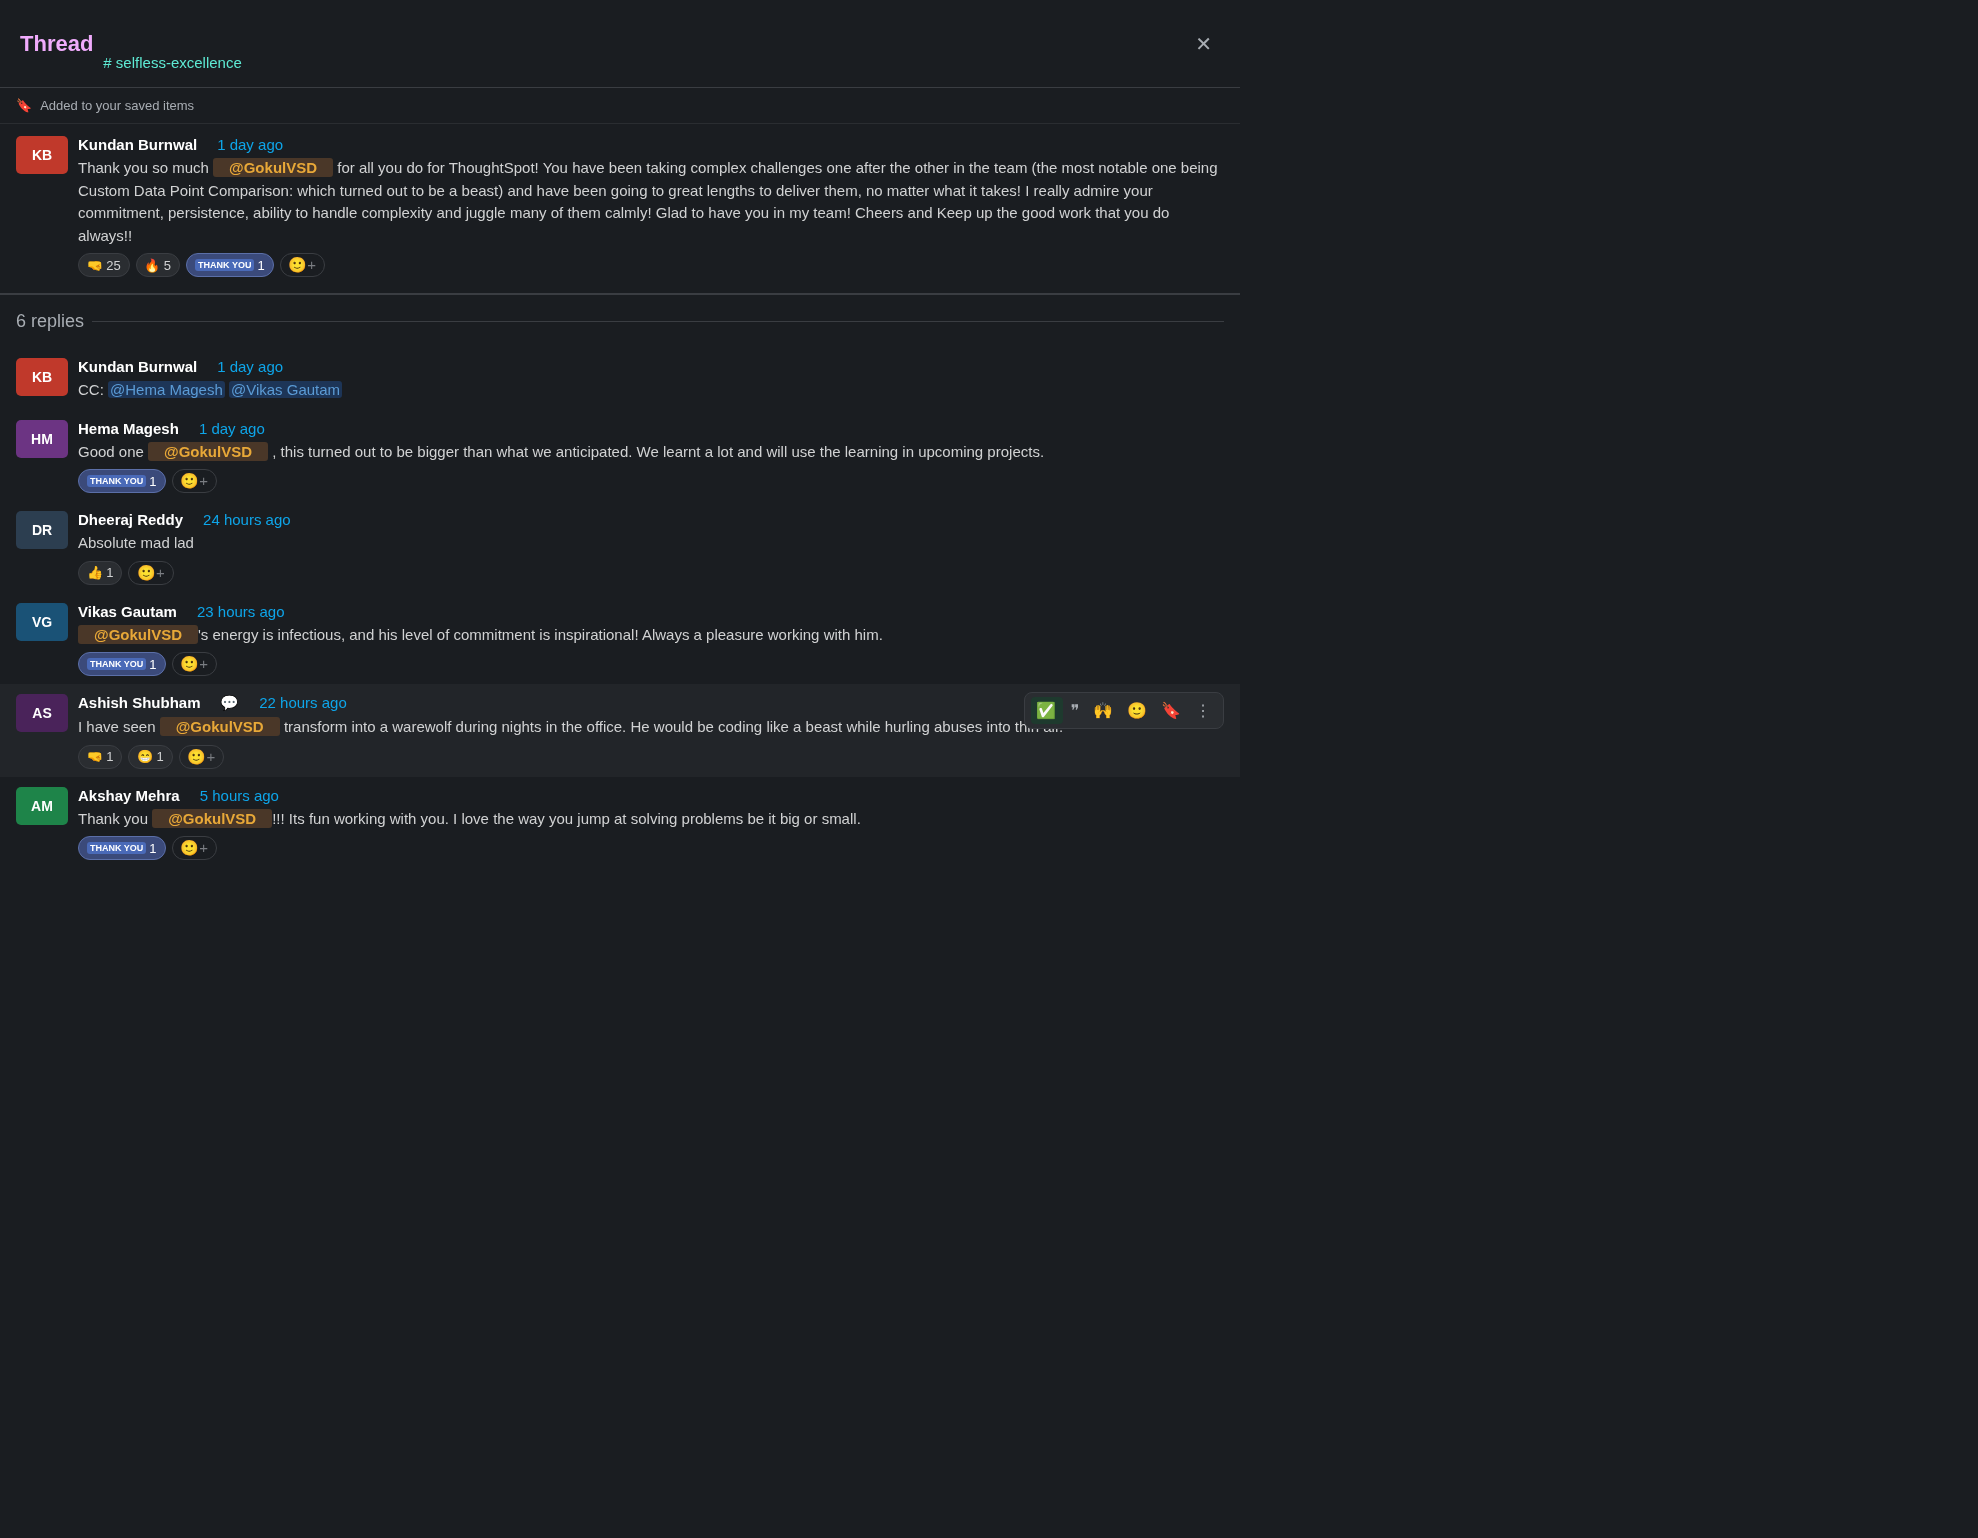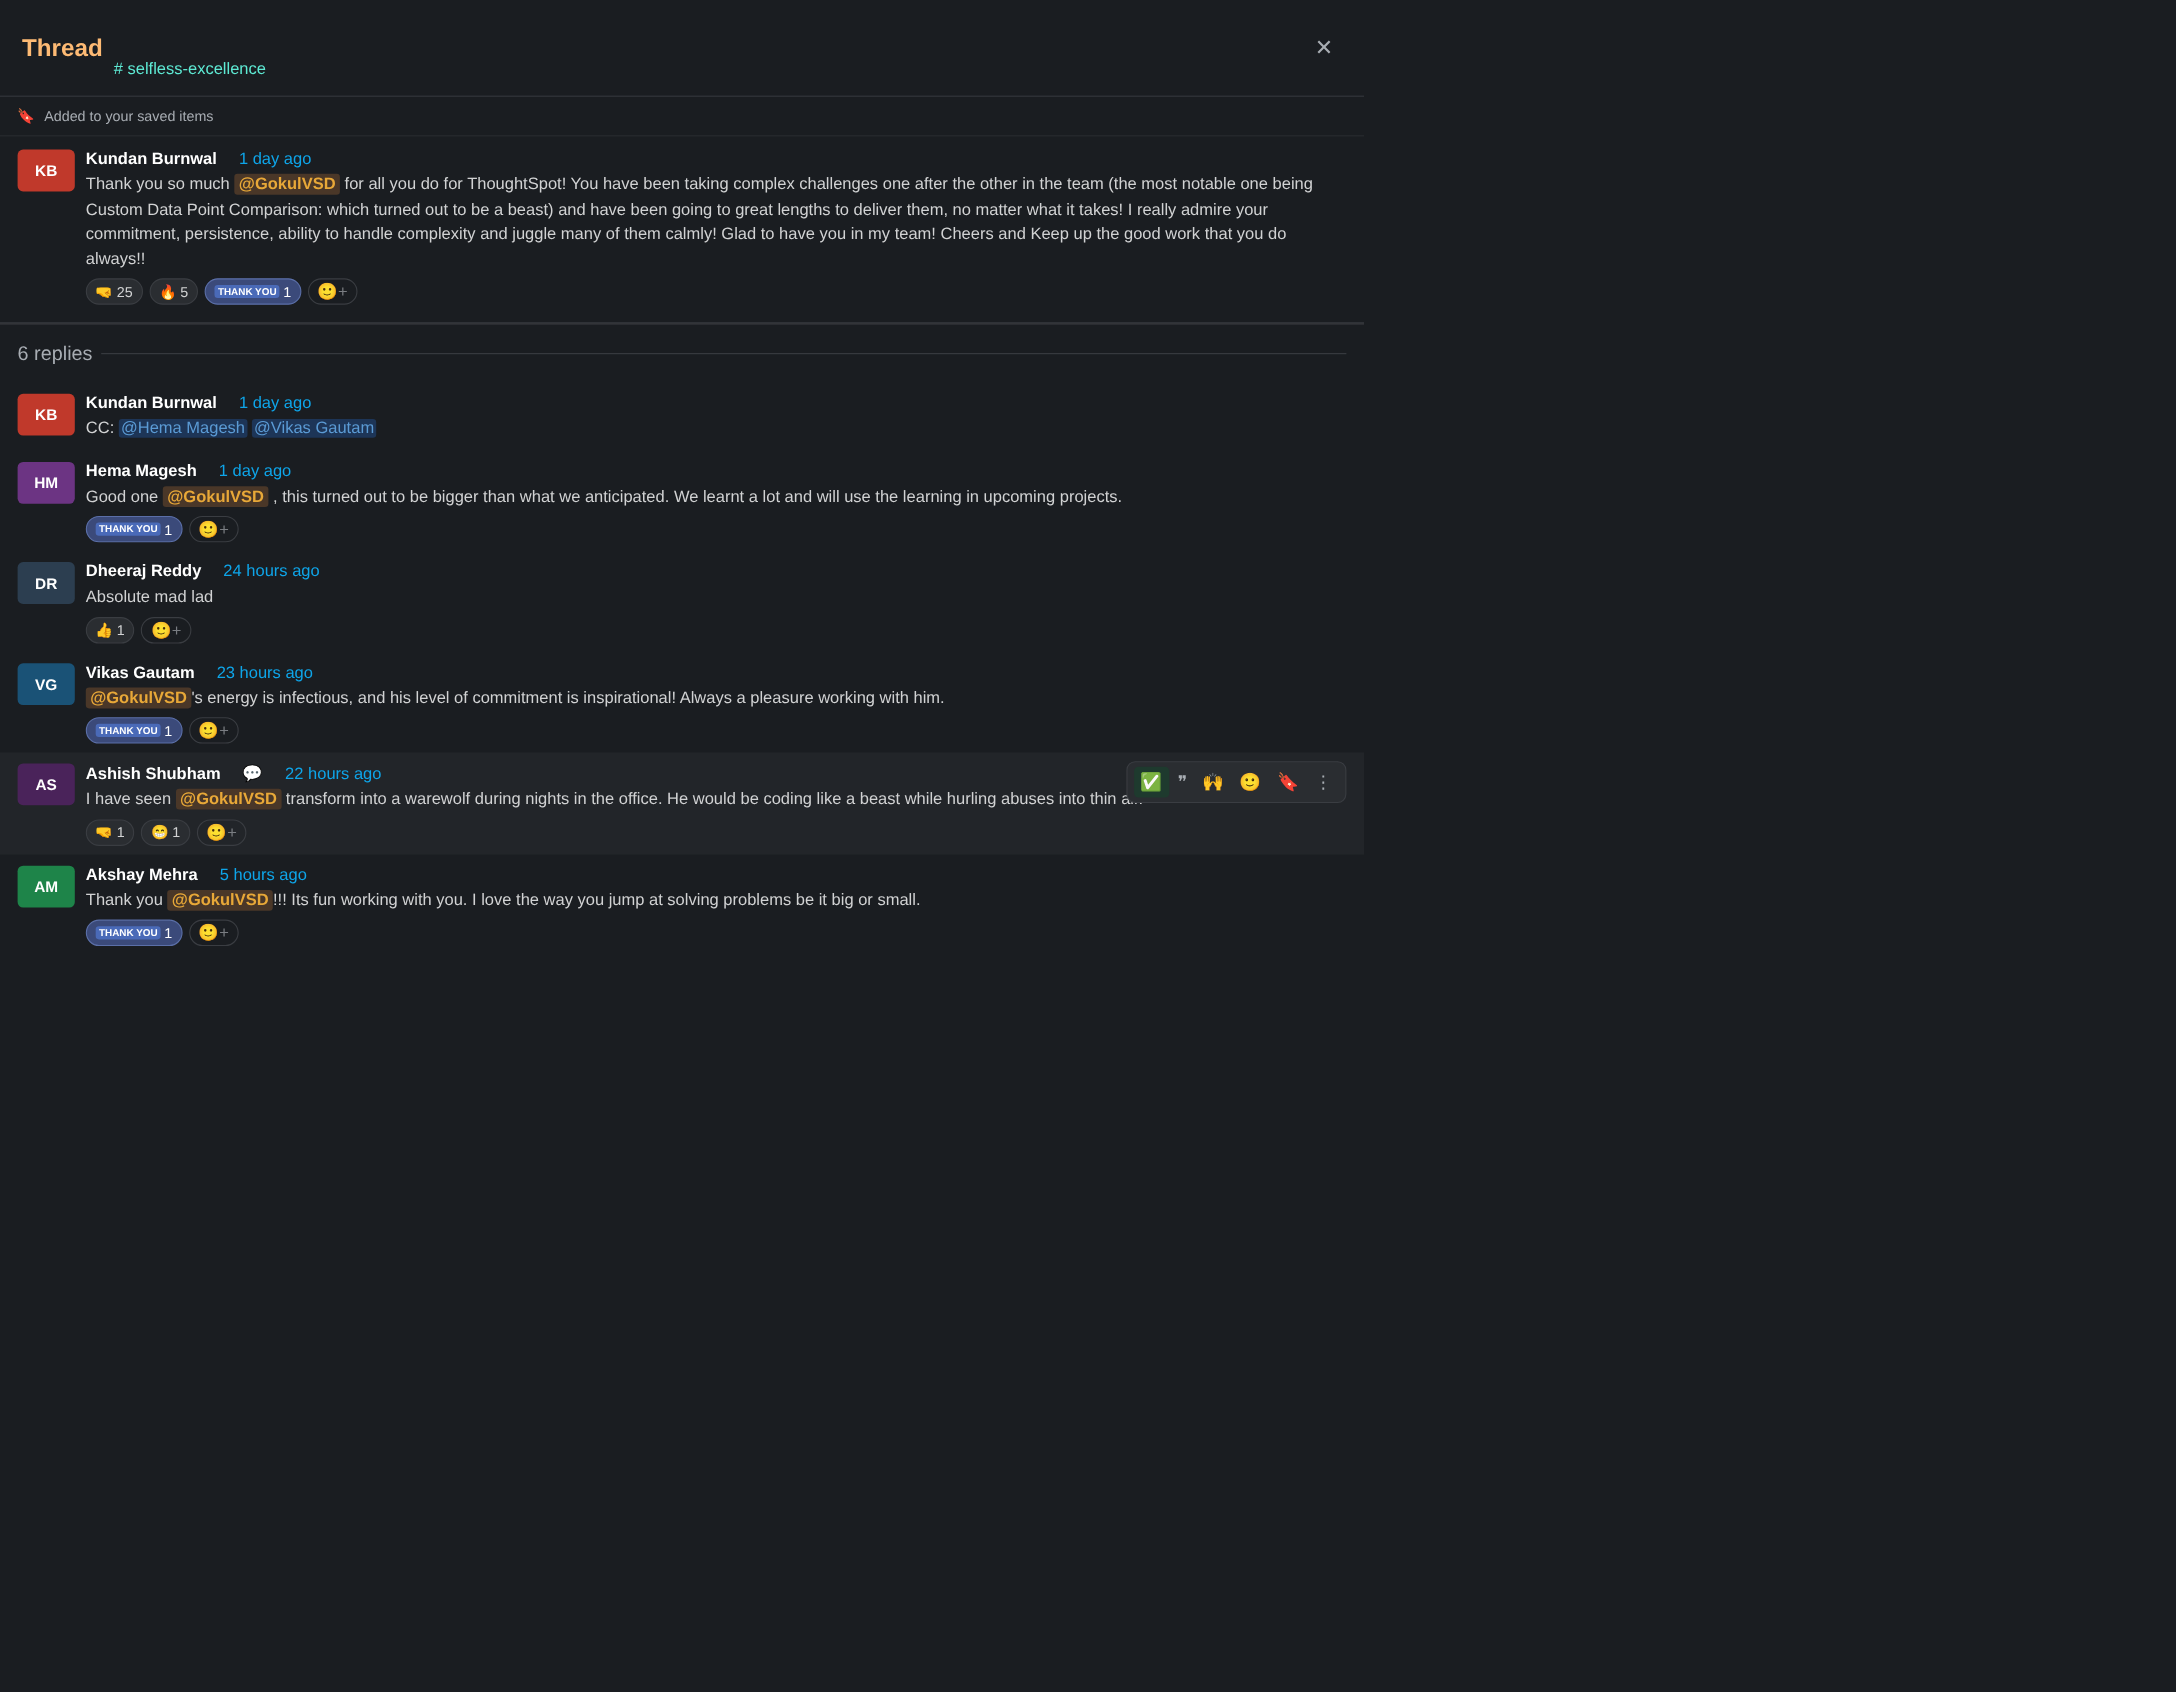--- a/index.html
+++ b/index.html
@@ -20,21 +20,21 @@
       background: #1a1d21;
     }
     .thread-header-left {
       display: flex;
       align-items: center;
       gap: 10px;
     }
     .thread-title {
       font-size: 22px;
       font-weight: 900;
-      color: #fdba74;
+      color: #f0abfc;
     }
     .thread-channel {
       font-size: 15px;
       color: #5eead4;
       margin-top: 38px;
     }
     .close-btn {
       background: none;
       border: none;
       color: #a8adb3;
@@ -104,21 +104,21 @@
       background: #1d3557;
       color: #5b9bd5;
       border-radius: 3px;
       padding: 0 2px;
       font-weight: 500;
     }
     .mention-gold {
       background: #4a3728;
       color: #e8a838;
       border-radius: 3px;
-      padding: 1px 4px;
+      padding: 1px 16px;
       font-weight: 600;
     }
     .reactions {
       display: flex;
       gap: 6px;
       margin-top: 6px;
       flex-wrap: wrap;
     }
     .reaction {
       display: flex;

